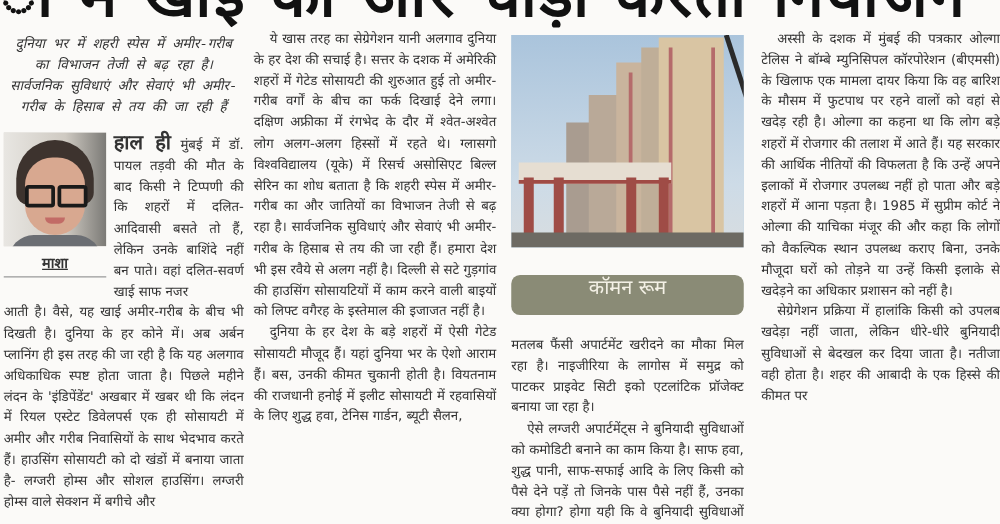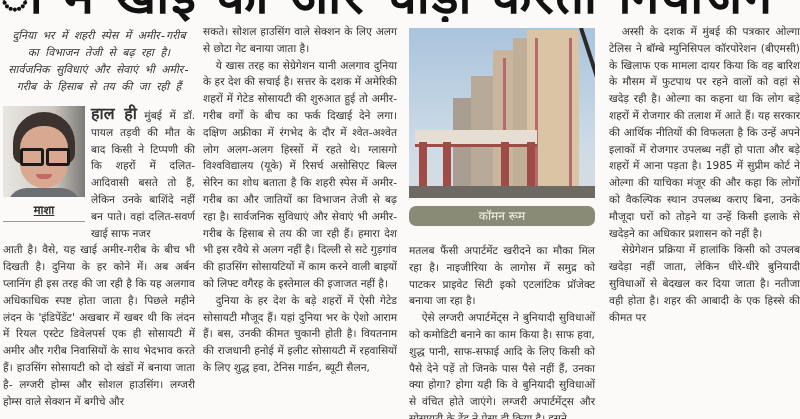--- a/index.html
+++ b/index.html
@@ -57,22 +57,22 @@
   .photo2 .t1s { left: 104px; top: 10px; width: 16px; height: 150px; background: #bfae98; }
   .photo2 .t2 { left: 84px; top: 22px; width: 28px; height: 138px; background: #c9b49d; }
   .photo2 .t3 { left: 62px; top: 48px; width: 26px; height: 112px; background: #b9a998; }
   .photo2 .t4 { left: 44px; top: 70px; width: 22px; height: 90px; background: #a99c90; }
   .photo2 .stripe { position: absolute; width: 3px; background: #b56b6b; }
   .photo2 .gate { position: absolute; left: 6px; top: 102px; width: 122px; height: 14px; background: #e6ded2; border-bottom: 3px solid #a04b45; }
   .photo2 .pillar { position: absolute; top: 114px; width: 8px; height: 48px; background: #9f4c46; }
   .photo2 .ground { position: absolute; left: 0; top: 158px; width: 186px; height: 12px; background: #6d6a63; }
   .photo2 .pole { position: absolute; left: 170px; top: 0; width: 4px; height: 80px; background: #2a2a2a; transform: rotate(-18deg); transform-origin: top; }
   .caption {
-    margin-top: 8px; height: 20px; border-radius: 7px; background: #8a8b76;
-    color: #f4f1e6; text-align: center; font-size: 12px; line-height: 20px;
+    margin-top: 22px; height: 32px; border-radius: 7px; background: #8a8b76;
+    color: #f4f1e6; text-align: center; font-size: 16px; line-height: 20px;
   }
   .col3 .after { margin-top: 16px; }
 </style>
 </head>
 <body>
 
 <div class="headline">ों में खाई को और चौड़ी करता नियोजन</div>
 
 <div class="col col1">
   <div class="intro">दुनिया भर में शहरी स्पेस में अमीर-गरीब का विभाजन तेजी से बढ़ रहा है। सार्वजनिक सुविधाएं और सेवाएं भी अमीर-गरीब के हिसाब से तय की जा रही हैं</div>
@@ -91,21 +91,20 @@
     </div>
     <div class="author-text">
       <span class="lead">हाल ही</span>
       <span>मुंबई में डॉ. पायल तड़वी की मौत के बाद किसी ने टिप्पणी की कि शहरों में दलित-आदिवासी बसते तो हैं, लेकिन उनके बाशिंदे नहीं बन पाते। वहां दलित-सवर्ण खाई साफ नजर</span>
     </div>
   </div>
   <p>आती है। वैसे, यह खाई अमीर-गरीब के बीच भी दिखती है। दुनिया के हर कोने में। अब अर्बन प्लानिंग ही इस तरह की जा रही है कि यह अलगाव अधिकाधिक स्पष्ट होता जाता है। पिछले महीने लंदन के 'इंडिपेंडेंट' अखबार में खबर थी कि लंदन में रियल एस्टेट डिवेलपर्स एक ही सोसायटी में अमीर और गरीब निवासियों के साथ भेदभाव करते हैं। हाउसिंग सोसायटी को दो खंडों में बनाया जाता है- लग्जरी होम्स और सोशल हाउसिंग। लग्जरी होम्स वाले सेक्शन में बगीचे और</p>
 </div>
 
 <div class="col col2">
-  <p>सकते। सोशल हाउसिंग वाले सेक्शन के लिए अलग से छोटा गेट बनाया जाता है।</p>
   <p class="indent">ये खास तरह का सेग्रेगेशन यानी अलगाव दुनिया के हर देश की सचाई है। सत्तर के दशक में अमेरिकी शहरों में गेटेड सोसायटी की शुरुआत हुई तो अमीर-गरीब वर्गों के बीच का फर्क दिखाई देने लगा। दक्षिण अफ्रीका में रंगभेद के दौर में श्वेत-अश्वेत लोग अलग-अलग हिस्सों में रहते थे। ग्लासगो विश्वविद्यालय (यूके) में रिसर्च असोसिएट बिल्ल सेरिन का शोध बताता है कि शहरी स्पेस में अमीर-गरीब का और जातियों का विभाजन तेजी से बढ़ रहा है। सार्वजनिक सुविधाएं और सेवाएं भी अमीर-गरीब के हिसाब से तय की जा रही हैं। हमारा देश भी इस रवैये से अलग नहीं है। दिल्ली से सटे गुड़गांव की हाउसिंग सोसायटियों में काम करने वाली बाइयों को लिफ्ट वगैरह के इस्तेमाल की इजाजत नहीं है।</p>
   <p class="indent">दुनिया के हर देश के बड़े शहरों में ऐसी गेटेड सोसायटी मौजूद हैं। यहां दुनिया भर के ऐशो आराम हैं। बस, उनकी कीमत चुकानी होती है। वियतनाम की राजधानी हनोई में इलीट सोसायटी में रहवासियों के लिए शुद्ध हवा, टेनिस गार्डन, ब्यूटी सैलन,</p>
 </div>
 
 <div class="col col3">
   <div class="photo2">
     <div class="sky"></div>
     <div class="tower t4"></div>
     <div class="tower t3"></div>
     <div class="tower t2"></div>

